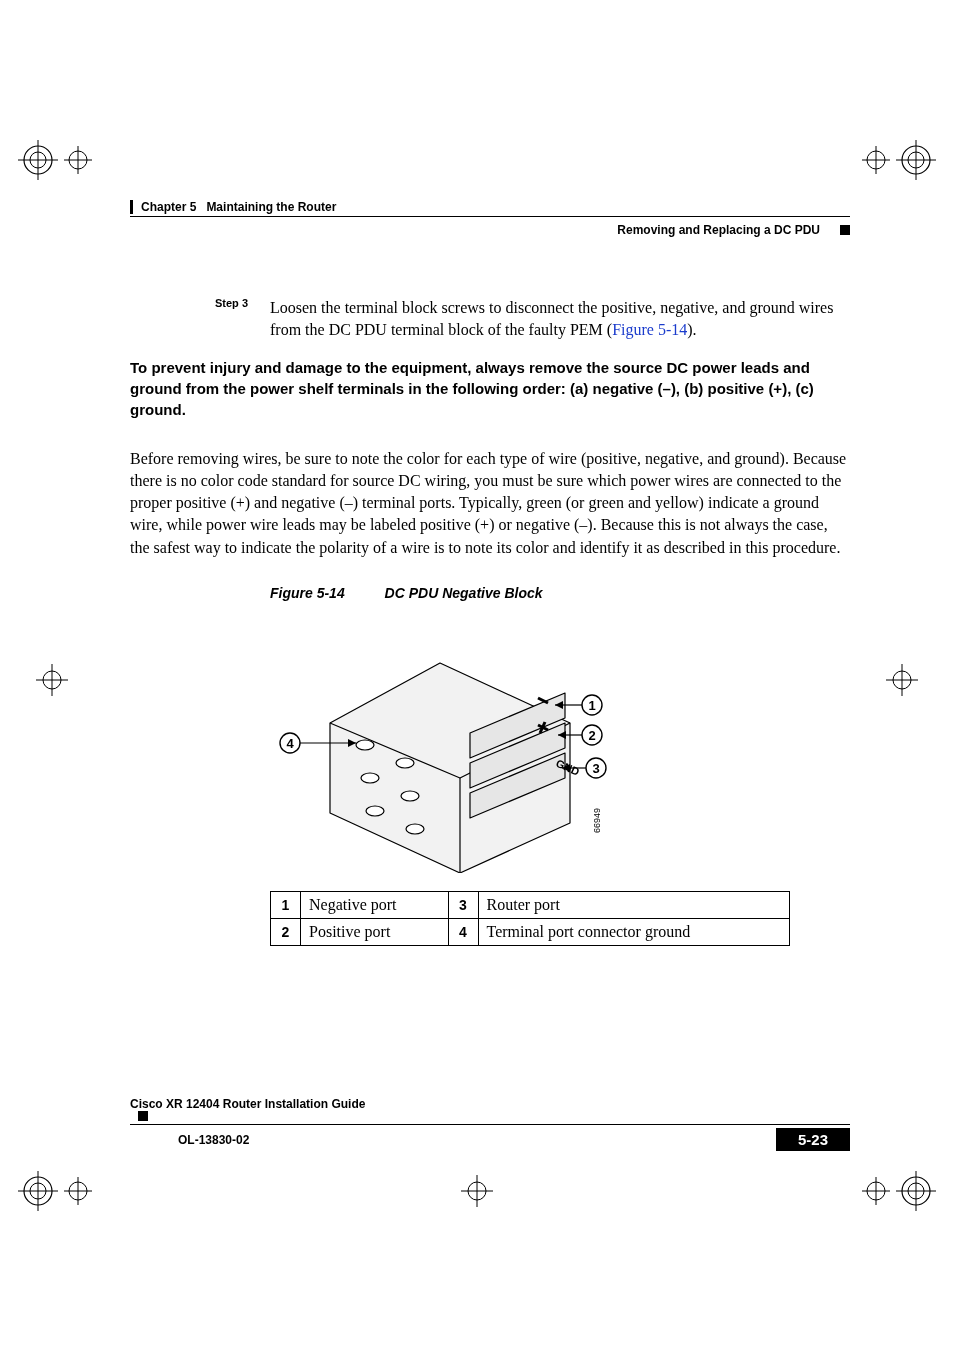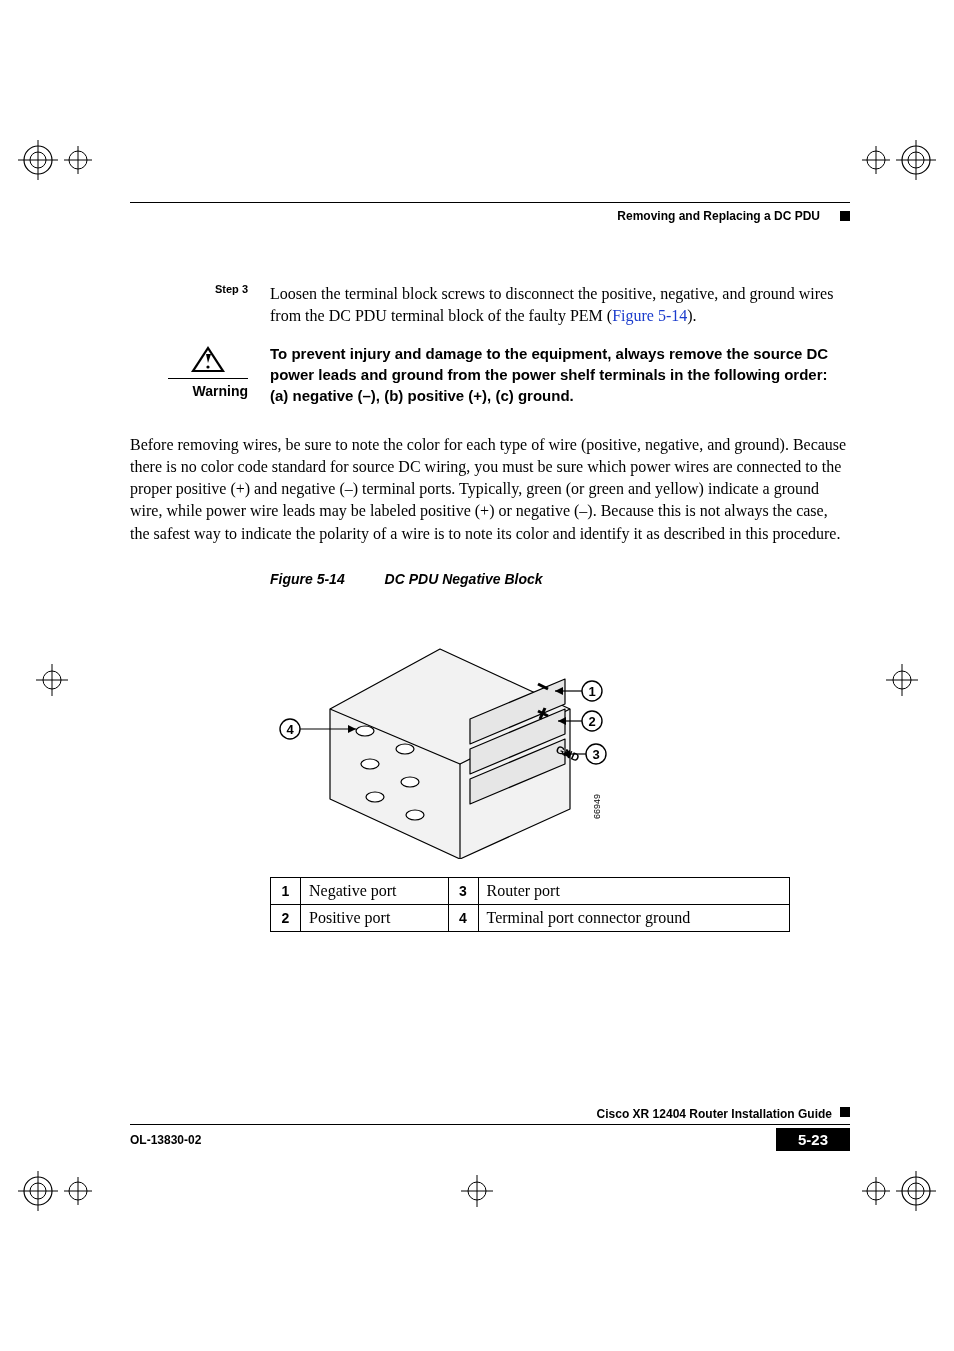--- a/index.html
+++ b/index.html
@@ -55,23 +55,23 @@
   .figure { margin-left: 140px; }
   .legend-table { border-collapse: collapse; margin: 14px 0 0 140px; width: 520px; font-size: 16px; }
   .legend-table td { border: 1px solid #000; padding: 4px 8px; vertical-align: middle; }
   .legend-table td.num { width: 30px; text-align: center; font-family: Arial, Helvetica, sans-serif; font-weight: bold; font-size: 14px; }
   .footer {
     position: absolute;
     left: 130px;
     bottom: 200px;
     width: 720px;
   }
-  .footer-top { display: flex; justify-content: flex-end; font-family: Arial, Helvetica, sans-serif; font-weight: bold; font-size: 12px; }
+  .footer-top { display: flex; justify-content: flex-end; font-family: Arial, Helvetica, sans-serif; font-weight: bold; font-size: 12px; flex-direction: column; }
   .footer-rule { border: none; border-top: 1.5px solid #000; margin: 3px 0; }
-  .footer-bot { display:flex; justify-content: space-between; align-items:center; }
+  .footer-bot { display:flex; justify-content: space-between; align-items:center;margin-left:48px; }
   .doc-id { font-family: Arial, Helvetica, sans-serif; font-weight: bold; font-size: 12px; }
   .page-badge { background:#000; color:#fff; font-family: Arial, Helvetica, sans-serif; font-weight:bold; font-size:15px; padding: 3px 22px; }
   .end-sq { width: 10px; height:10px; background:#000; display:inline-block; margin-left:8px; vertical-align:middle;}
 </style>
 </head>
 <body>
 
 <div class="page">
 
   <div class="regmark" style="left:18px; top:140px;">
@@ -135,50 +135,40 @@
         <line x1="60" y1="0" x2="60" y2="40" stroke="#000"></line>
         <line x1="40" y1="20" x2="80" y2="20" stroke="#000"></line>
         <circle cx="20" cy="20" r="9" fill="none" stroke="#000"></circle>
         <line x1="20" y1="6" x2="20" y2="34" stroke="#000"></line>
         <line x1="6" y1="20" x2="34" y2="20" stroke="#000"></line>
       </svg>
   </div>
 
   <div class="content">
 
+    <div class="chapter-line">
+      <span class="bar"></span>
+      <span class="running-head"><span>Chapter 5</span>&nbsp;&nbsp;&nbsp;<span>Maintaining the Router</span></span>
+    </div>
     <hr class="hr-thin">
     <div class="section-row">
       <span>Removing and Replacing a DC PDU</span>
       <span class="sq"></span>
     </div>
 
     <div class="body-area">
 
       <div class="step-row">
         <div class="label-col">Step 3</div>
         <div class="text-col">
           <span>Loosen the terminal block screws to disconnect the positive, negative, and ground wires from the DC PDU terminal block of the faulty PEM (</span><span class="link">Figure 5-14</span><span>).</span>
         </div>
       </div>
 
       <div class="admon">
-        <div class="icon-col">
-          <div class="icon-wrap">
-            <span>
-              <svg width="38" height="30" viewBox="0 0 38 30">
-                  <polygon points="19,2 36,28 2,28" fill="#000"></polygon>
-                  <polygon points="19,6 32,26 6,26" fill="#fff"></polygon>
-                  <path d="M17 10 L22 10 L19 19 Z" fill="#000"></path>
-                  <circle cx="19" cy="23" r="1.6" fill="#000"></circle>
-                </svg>
-            </span>
-            <span class="icon-rule"></span>
-            <span class="admon-label">Warning</span>
-          </div>
-        </div>
         <div class="admon-text strong">To prevent injury and damage to the equipment, always remove the source DC power leads and ground from the power shelf terminals in the following order: (a) negative (–), (b) positive (+), (c) ground.</div>
       </div>
 
       <div class="admon" style="margin-top:28px;">
         <div class="admon-text">Before removing wires, be sure to note the color for each type of wire (positive, negative, and ground). Because there is no color code standard for source DC wiring, you must be sure which power wires are connected to the proper positive (+) and negative (–) terminal ports. Typically, green (or green and yellow) indicate a ground wire, while power wire leads may be labeled positive (+) or negative (–). Because this is not always the case, the safest way to indicate the polarity of a wire is to note its color and identify it as described in this procedure.</div>
       </div>
 
       <div class="figure-caption">
         <span class="fc-num">Figure 5-14</span>
         <span>DC PDU Negative Block</span>

